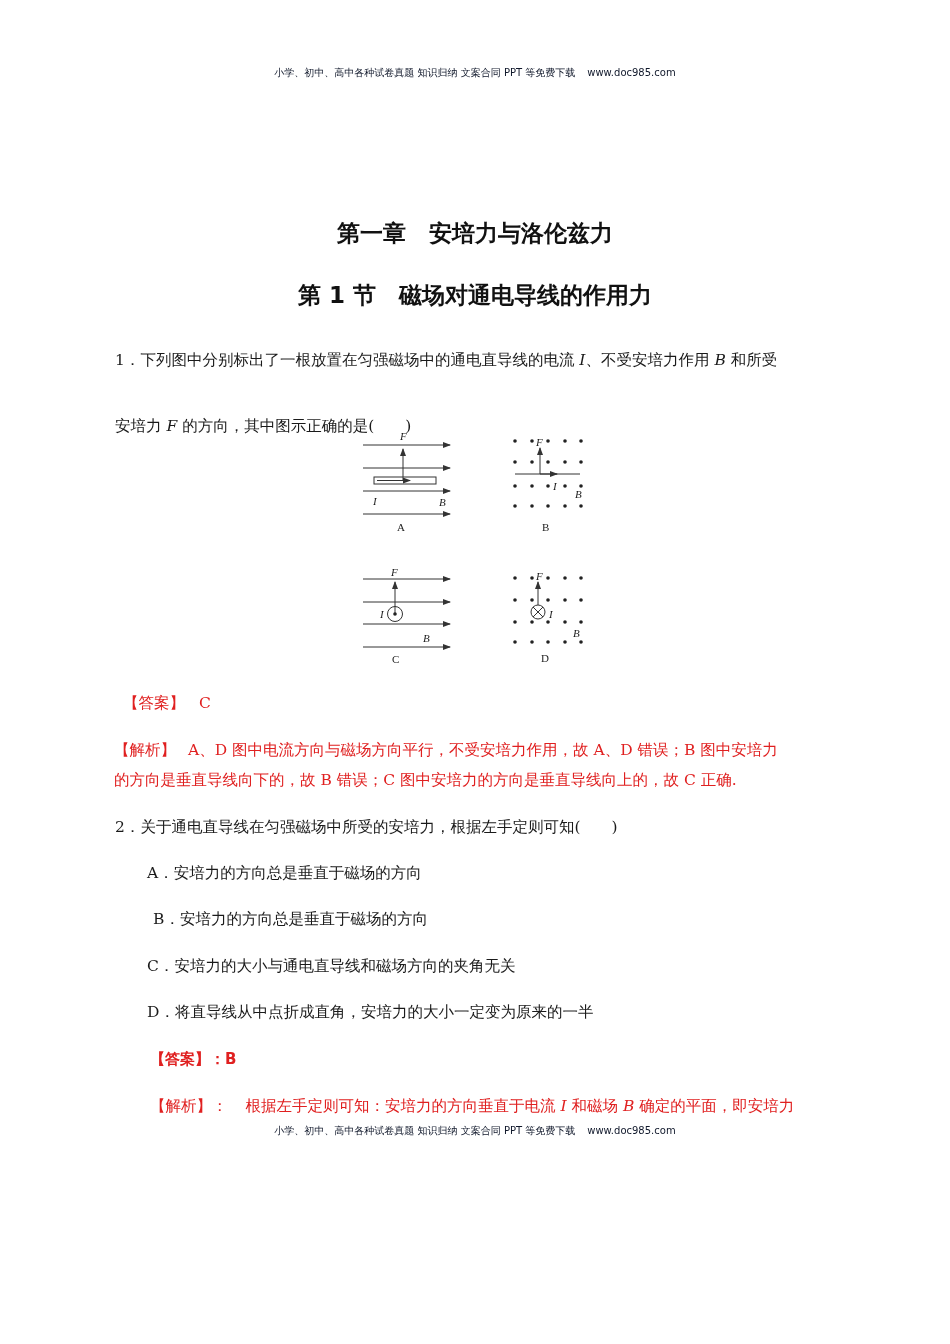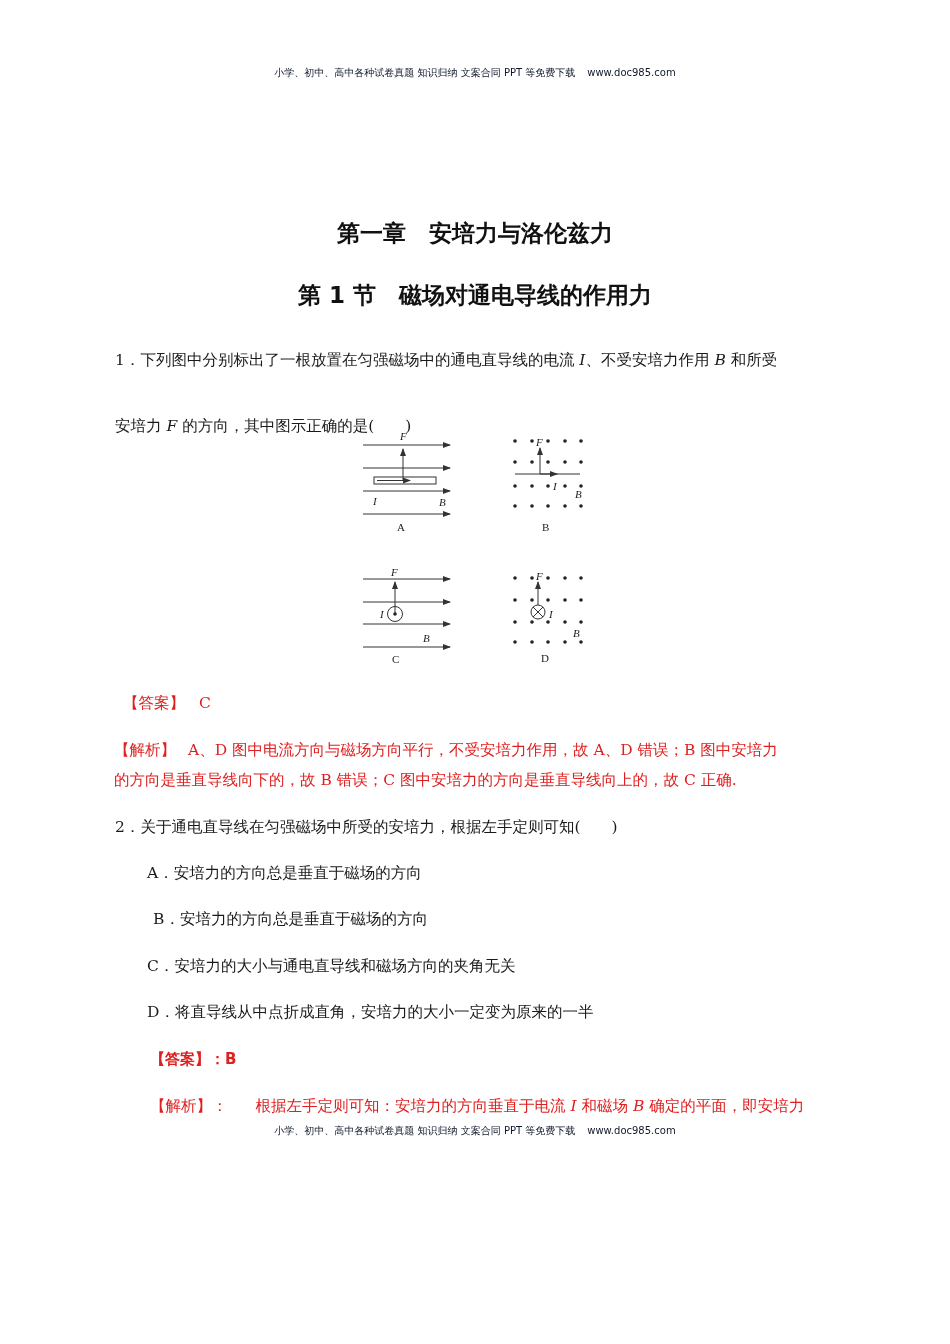--- a/index.html
+++ b/index.html
@@ -195,18 +195,18 @@
 </div>
 <div class="line" style="left:147px; top:1002px;">
   <span>D．</span><span>将直导线从中点折成直角，安培力的大小一定变为原来的一半</span>
 </div>
 
 <div class="line red bold" style="left:150px; top:1049px; font-family:'DejaVu Sans','Liberation Sans',sans-serif; font-size:15px;">
   <span>【答案】：</span><span>B</span>
 </div>
 
 <div class="line red" style="left:150px; top:1096px;">
-  <span>【解析】：</span><span style="margin-left:28px;">根据左手定则可知：安培力的方向垂直于电流 </span><i>I</i><span> 和磁场 </span><i>B</i><span> 确定的平面，即安培力</span>
+  <span>【解析】：</span><span style="margin-left:18px;">根据左手定则可知：安培力的方向垂直于电流 </span><i>I</i><span> 和磁场 </span><i>B</i><span> 确定的平面，即安培力</span>
 </div>
 
 <div class="footer-bar">
   <span>小学、初中、高中各种试卷真题 知识归纳 文案合同 PPT 等免费下载</span><span class="url">www.doc985.com</span>
 </div>
 
 </body></html>

